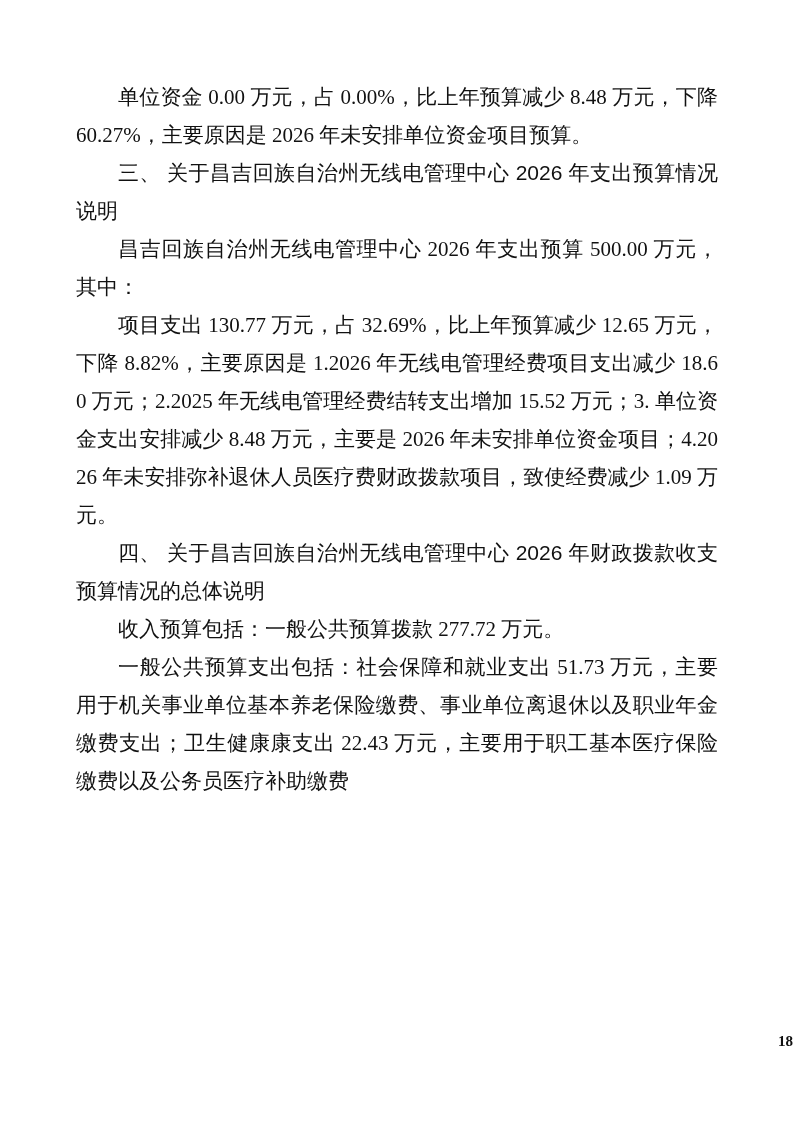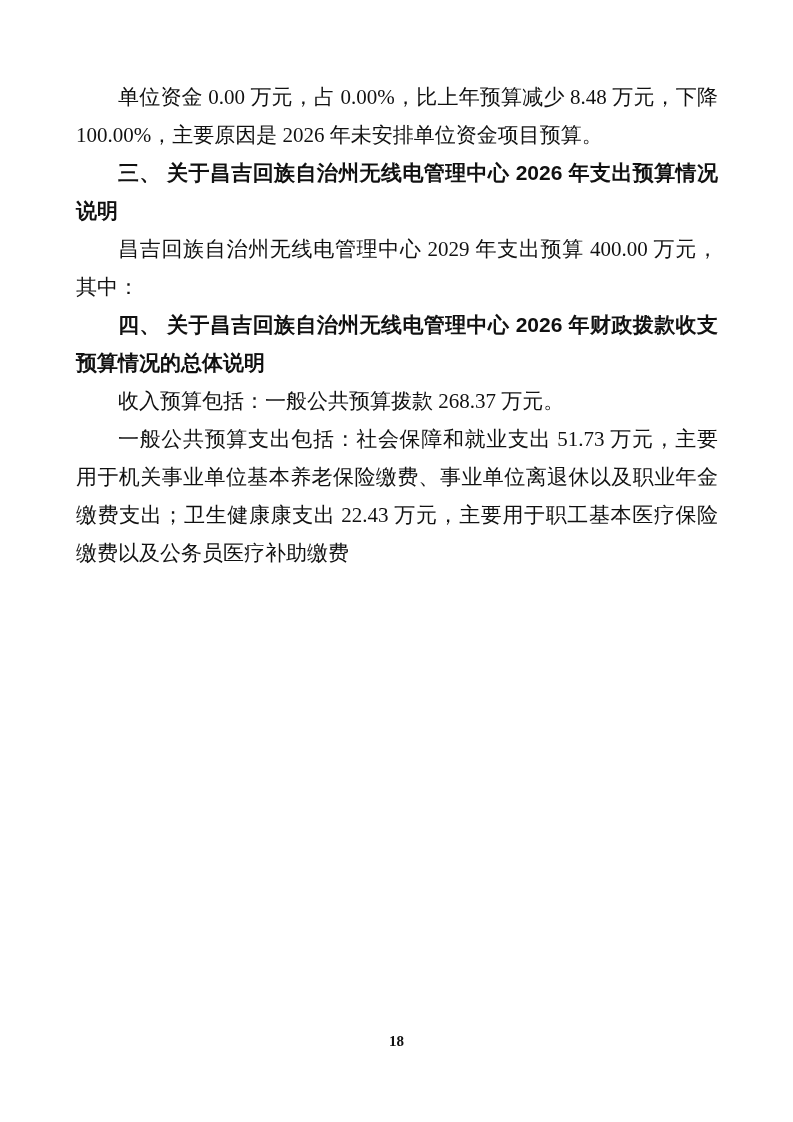--- a/index.html
+++ b/index.html
@@ -25,40 +25,41 @@
   .content p {
     margin: 0;
     font-size: 21px;
     line-height: 38px;
     text-align: justify;
     text-indent: 2em;
     word-break: break-all;
   }
   .content p.para-heading {
     font-family: "Liberation Sans", "DejaVu Sans", sans-serif;
-    font-weight: bold;
+    font-weight: normal;
   }
   .page-number {
     position: absolute;
     bottom: 72px;
     left: 0;
     width: 100%;
-    text-align: center;
+    text-align: right;
     font-size: 15px;
     font-weight: bold;
     font-family: "Liberation Serif", "DejaVu Serif", serif;
     color: #111111;
   }
 </style>
 </head>
 <body>
 
 <div class="page">
   <div class="content">
-    <p class="para-body">单位资金 0.00 万元，占 0.00%，比上年预算减少 8.48 万元，下降 100.00%，主要原因是 2026 年未安排单位资金项目预算。</p>
+    <p class="para-body">单位资金 0.00 万元，占 0.00%，比上年预算减少 8.48 万元，下降 60.27%，主要原因是 2026 年未安排单位资金项目预算。</p>
     <p class="para-heading">三、 关于昌吉回族自治州无线电管理中心 2026 年支出预算情况说明</p>
-    <p class="para-body">昌吉回族自治州无线电管理中心 2029 年支出预算 400.00 万元，其中：</p>
+    <p class="para-body">昌吉回族自治州无线电管理中心 2026 年支出预算 500.00 万元，其中：</p>
+    <p class="para-body">项目支出 130.77 万元，占 32.69%，比上年预算减少 12.65 万元，下降 8.82%，主要原因是 1.2026 年无线电管理经费项目支出减少 18.60 万元；2.2025 年无线电管理经费结转支出增加 15.52 万元；3. 单位资金支出安排减少 8.48 万元，主要是 2026 年未安排单位资金项目；4.2026 年未安排弥补退休人员医疗费财政拨款项目，致使经费减少 1.09 万元。</p>
     <p class="para-heading">四、 关于昌吉回族自治州无线电管理中心 2026 年财政拨款收支预算情况的总体说明</p>
-    <p class="para-body">收入预算包括：一般公共预算拨款 268.37 万元。</p>
+    <p class="para-body">收入预算包括：一般公共预算拨款 277.72 万元。</p>
     <p class="para-body">一般公共预算支出包括：社会保障和就业支出 51.73 万元，主要用于机关事业单位基本养老保险缴费、事业单位离退休以及职业年金缴费支出；卫生健康康支出 22.43 万元，主要用于职工基本医疗保险缴费以及公务员医疗补助缴费</p>
   </div>
   <div class="page-number">18</div>
 </div>
 
 </body></html>

